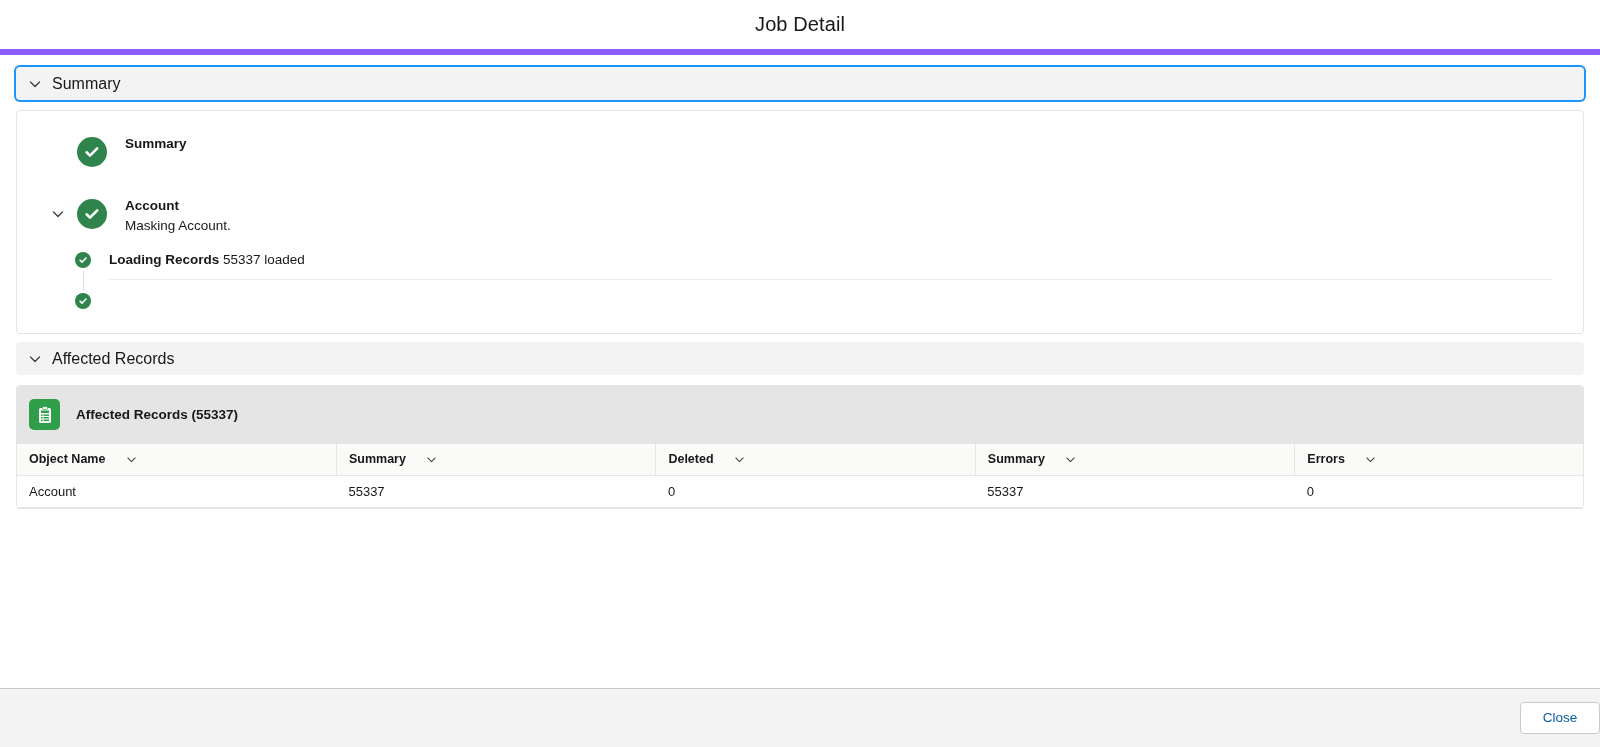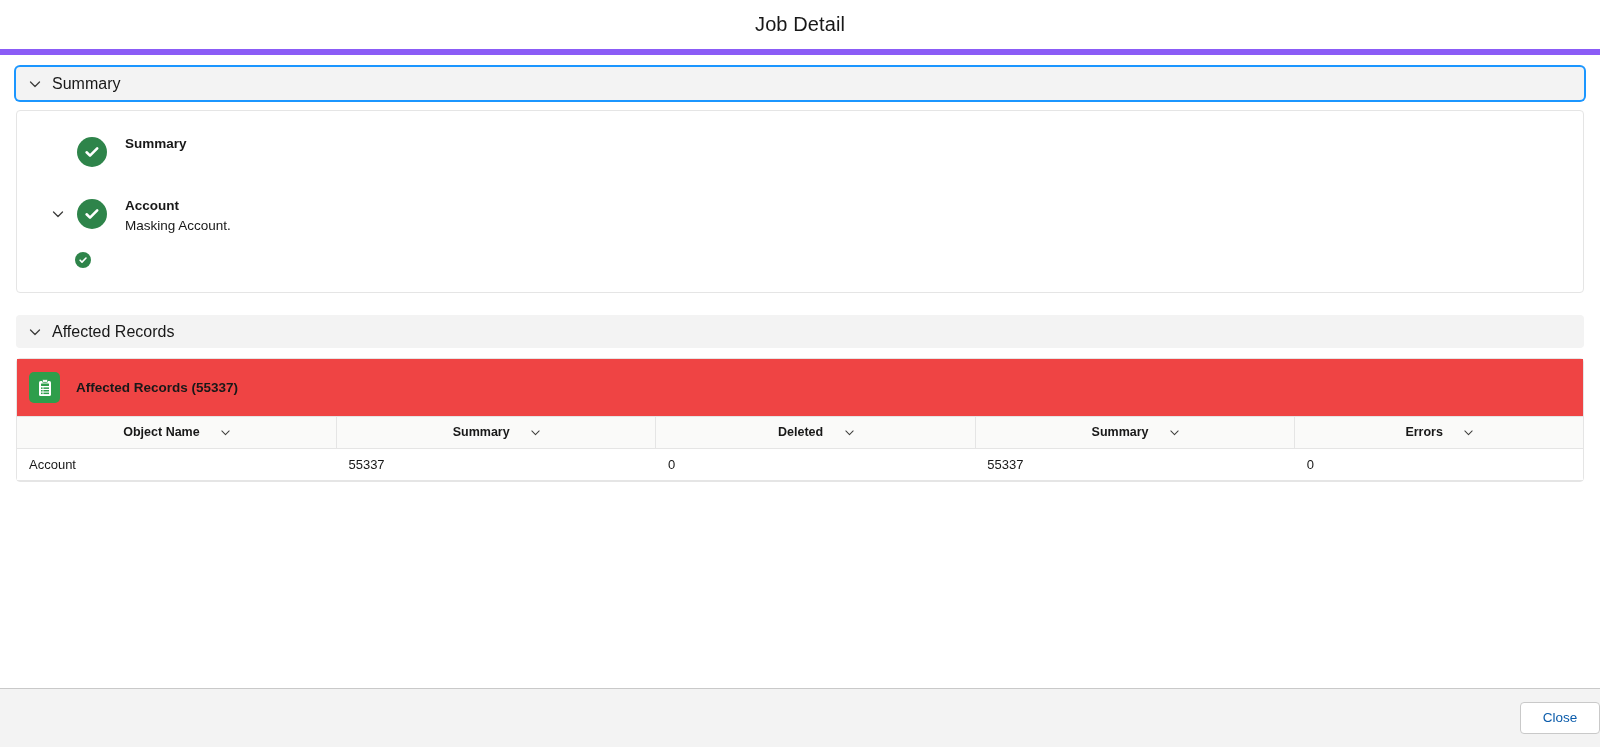--- a/index.html
+++ b/index.html
@@ -174,21 +174,21 @@
     background: #ecebea;
   }
   .substep.last { min-height: 18px; }
 
   
   .records-card { padding: 0; }
   .records-head {
     display: flex;
     align-items: center;
     padding: 13px 0 13px 12px;
-    background: #ef4444;
+    background: #e5e5e5;
     border-bottom: 1px solid #e5e5e5;
   }
   .icon-records {
     width: 31px; height: 31px;
     border-radius: 5px;
     background: #2e9e4b;
     display: flex;
     align-items: center;
     justify-content: center;
     flex: 0 0 31px;
@@ -216,21 +216,21 @@
     text-align: left;
     font-size: 12.5px;
     font-weight: bold;
     color: #181818;
     position: relative;
   }
   table.records-table th:last-child { border-right: none; }
   .th-inner {
     display: flex;
     align-items: center;
-    justify-content: center;
+    justify-content: flex-start;
     gap: 20px;
   }
   .th-caret {
     width: 12px; height: 12px;
     display: inline-flex;
     align-items: center;
     justify-content: center;
     cursor: pointer;
     margin-right: 2px;
   }
@@ -315,36 +315,46 @@
           </svg>
       </div>
       <div class="step-text">
         <div class="step-title">Account</div>
         <div class="step-desc">Masking Account.</div>
       </div>
     </div>
 
     <div class="substeps">
 
+      <div class="substep">
+        <span class="icon-check-sm">
+          <svg width="10" height="10" viewBox="0 0 10 10">
+              <path d="M2.1 5.2 L4 7.1 L8 3" fill="none" stroke="#ffffff" stroke-width="1.6" stroke-linecap="round" stroke-linejoin="round"></path>
+            </svg>
+        </span>
+        <span class="connector"></span>
+        <span class="substep-divider"></span>
+        <span class="substep-label"><b>Loading Records</b> <span>55337 loaded</span></span>
+      </div>
 
 
       <div class="substep last">
         <span class="icon-check-sm">
           <svg width="10" height="10" viewBox="0 0 10 10">
               <path d="M2.1 5.2 L4 7.1 L8 3" fill="none" stroke="#ffffff" stroke-width="1.6" stroke-linecap="round" stroke-linejoin="round"></path>
             </svg>
         </span>
       </div>
 
     </div>
 
 
   </div>
 
-  <div class="section-header" style="margin-top:22px;">
+  <div class="section-header" style="margin-top:8px;">
     <span class="chevron">
       <svg width="14" height="14" viewBox="0 0 14 14">
           <path d="M2.5 5 L7 9.5 L11.5 5" fill="none" stroke="#3e3e3c" stroke-width="1.3" stroke-linecap="round" stroke-linejoin="round"></path>
         </svg>
     </span>
     <span class="section-title">Affected Records</span>
   </div>
 
   <div class="card records-card">
     <div class="records-head">

